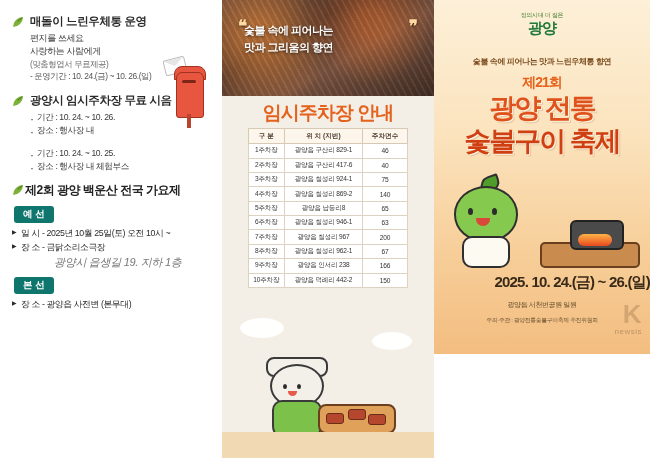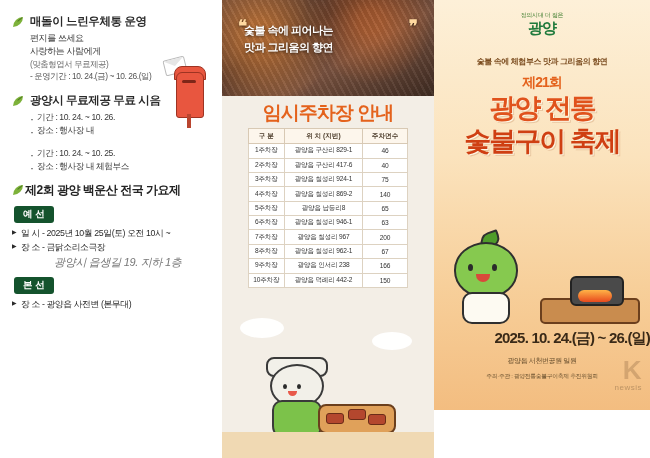--- a/index.html
+++ b/index.html
@@ -56,21 +56,21 @@
   }
 
   
   .gayoje-title{
     display:flex;align-items:flex-start;
     font-size:12px;font-weight:bold;color:#222;letter-spacing:-0.5px;
     margin-top:4px;
   }
   .tagbox{
     display:inline-block;
-    background:#14532d;color:#fff;font-size:9.5px;font-weight:bold;
+    background:#0f766e;color:#fff;font-size:9.5px;font-weight:bold;
     padding:2px 9px;border-radius:3px;letter-spacing:0px;
     margin:7px 0 4px 2px;
   }
   .tri-line{
     font-size:8.8px;color:#2b2b2b;letter-spacing:-0.4px;line-height:1.55;
     padding-left:9px;position:relative;
   }
   .tri-line:before{
     content:"▶";position:absolute;left:0;top:1px;font-size:6px;color:#2b2b2b;
   }
@@ -161,21 +161,21 @@
   }
   .meat{
     position:absolute;width:16px;height:9px;border-radius:3px;background:#b4472e;border:1.5px solid #6b2c18;
   }
   .mid-bottom-bar{
     position:absolute;left:0;bottom:0;width:212px;height:26px;background:#f0d9b3;
   }
 
   
   .panel-right{
-    position:relative;width:216px;height:410px;
+    position:relative;width:216px;height:354px;
     background:linear-gradient(180deg,#fdf0d8 0%,#fbe3bd 38%,#f7cf9a 70%,#f3bd80 100%);
     overflow:hidden;
   }
   .r-logo{
     position:absolute;top:12px;left:0;width:216px;text-align:center;
   }
   .r-logo .small{font-size:6px;color:#3f7d2e;letter-spacing:-0.3px;display:block;line-height:1.2;}
   .r-logo .big{font-size:15px;font-weight:bold;color:#1f7a3c;letter-spacing:-1px;}
   .r-tag{
     position:absolute;top:56px;left:0;width:216px;text-align:center;
@@ -290,21 +290,21 @@
         <div class="line">편지를 쓰세요</div>
         <div class="line">사랑하는 사람에게</div>
         <div class="line dim">(맞춤형엽서 무료제공)</div>
         <div class="dash">- 운영기간 : 10. 24.(금) ~ 10. 26.(일)</div>
       </div>
     </div>
 
     <div class="sec">
       <div class="sec-head">
         <span class="leaf"></span>
-        <span>광양시 무료제공 무료 시음</span>
+        <span>광양시 임시주차장 무료 시음</span>
       </div>
       <div class="sec-body">
         <div class="bullet">기간 : 10. 24. ~ 10. 26.</div>
         <div class="bullet">장소 : 행사장 내</div>
       </div>
     </div>
 
     <div class="sec">
       <div class="sec-body">
         <div class="bullet">기간 : 10. 24. ~ 10. 25.</div>
@@ -430,21 +430,21 @@
       <div class="mid-bottom-bar"></div>
     </div>
   </div>
 
   <div class="panel-right">
     <div class="r-logo">
       <span class="small">정의시대 더 젊은</span>
       <span class="big">광양</span>
     </div>
 
-    <div class="r-tag">숯불 속에 체험부스 맛과 그리움의 향연</div>
+    <div class="r-tag">숯불 속에 피어나는 맛과 느린우체통 향연</div>
     <div class="r-num">제21회</div>
 
     <div class="r-main">
       <span>광양 전통</span>
       <span class="l2">숯불구이 축제</span>
     </div>
 
     <div class="r-scene">
       <div class="r-mascot">
         <div class="rm-leaf"></div>

